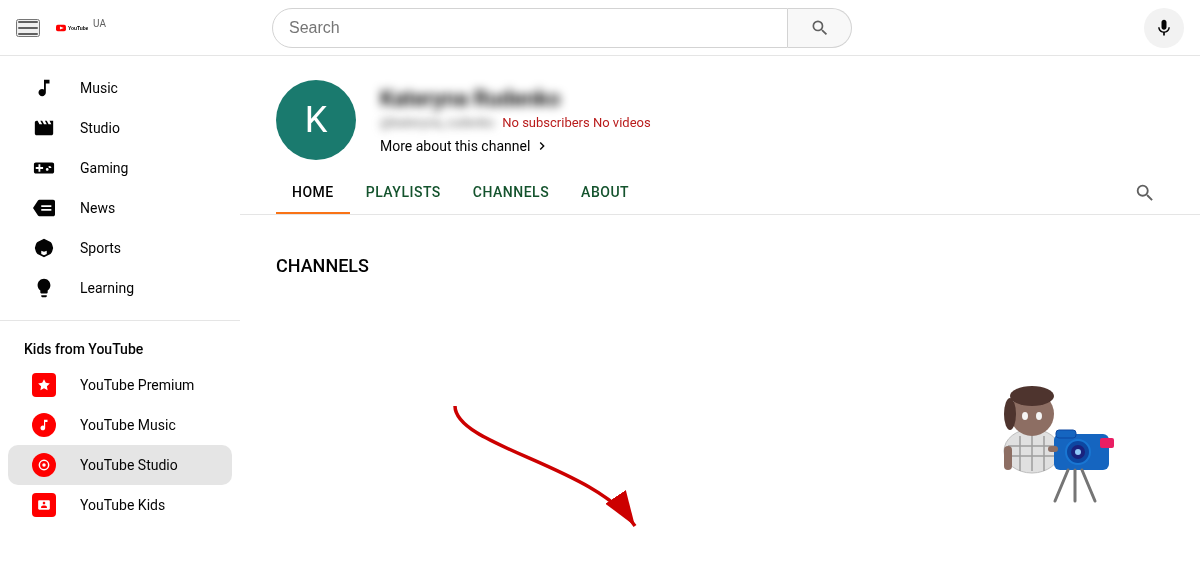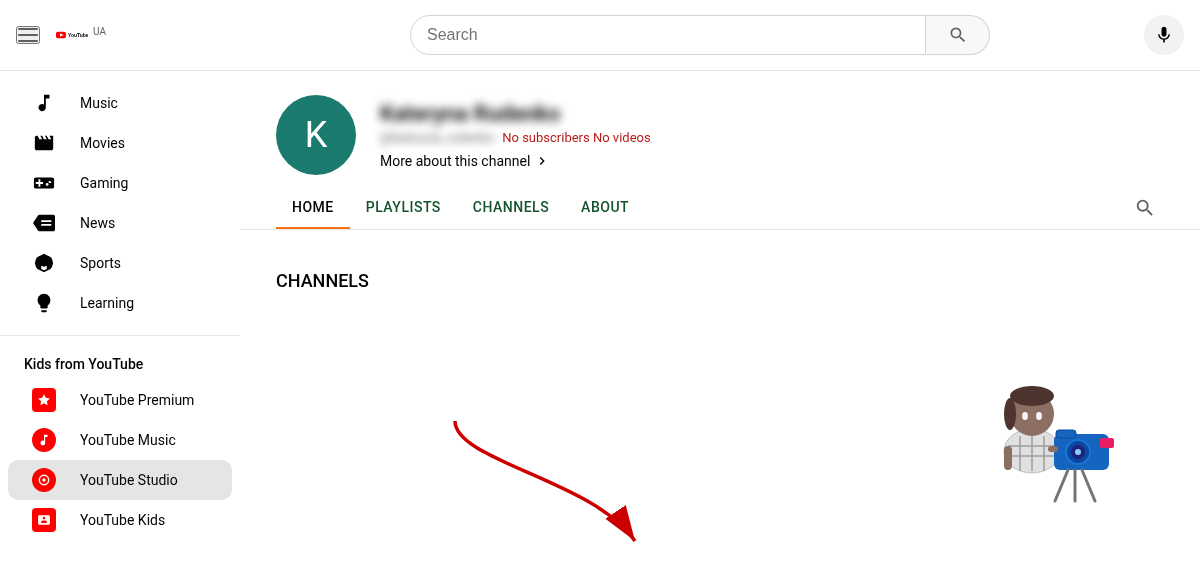--- a/index.html
+++ b/index.html
@@ -10,21 +10,21 @@
       height: 566px;
       overflow: hidden;
       display: flex;
       flex-direction: column;
     }
 
     
     .header {
       display: flex;
       align-items: center;
-      height: 71px;
+      height: 56px;
       padding: 0 16px;
       border-bottom: 1px solid #e5e5e5;
       gap: 16px;
       flex-shrink: 0;
     }
     .header-left {
       display: flex;
       align-items: center;
       gap: 16px;
       width: 240px;
@@ -46,21 +46,21 @@
     .logo-country {
       font-size: 10px;
       color: #606060;
       margin-left: 1px;
       margin-top: -8px;
     }
     .header-center {
       flex: 1;
       display: flex;
       align-items: center;
-      justify-content: center;
+      justify-content: flex-start;
     }
     .search-bar {
       display: flex;
       align-items: center;
       width: 580px;
     }
     .search-input-wrap {
       display: flex;
       align-items: center;
       border: 1px solid #d3d3d3;
@@ -362,21 +362,21 @@
       </div>
       <span class="sidebar-label">Music</span>
     </div>
 
     <div class="sidebar-item">
       <div class="sidebar-icon">
         <svg width="22" height="22" viewBox="0 0 24 24" fill="#030303">
             <path d="M18 4l2 4h-3l-2-4h-2l2 4h-3l-2-4H8l2 4H7L5 4H4c-1.1 0-1.99.9-1.99 2L2 18c0 1.1.9 2 2 2h16c1.1 0 2-.9 2-2V4h-4z"></path>
           </svg>
       </div>
-      <span class="sidebar-label">Movies</span>
+      <span class="sidebar-label">Studio</span>
     </div>
 
     <div class="sidebar-item">
       <div class="sidebar-icon">
         <svg width="22" height="22" viewBox="0 0 24 24" fill="#030303">
             <path d="M21 6H3c-1.1 0-2 .9-2 2v8c0 1.1.9 2 2 2h18c1.1 0 2-.9 2-2V8c0-1.1-.9-2-2-2zm-10 7H8v3H6v-3H3v-2h3V8h2v3h3v2zm4.5 2c-.83 0-1.5-.67-1.5-1.5S14.67 12 15.5 12s1.5.67 1.5 1.5S16.33 15 15.5 15zm3-3c-.83 0-1.5-.67-1.5-1.5S17.67 10 18.5 10s1.5.67 1.5 1.5S19.33 12 18.5 12z"></path>
           </svg>
       </div>
       <span class="sidebar-label">Gaming</span>
     </div>

